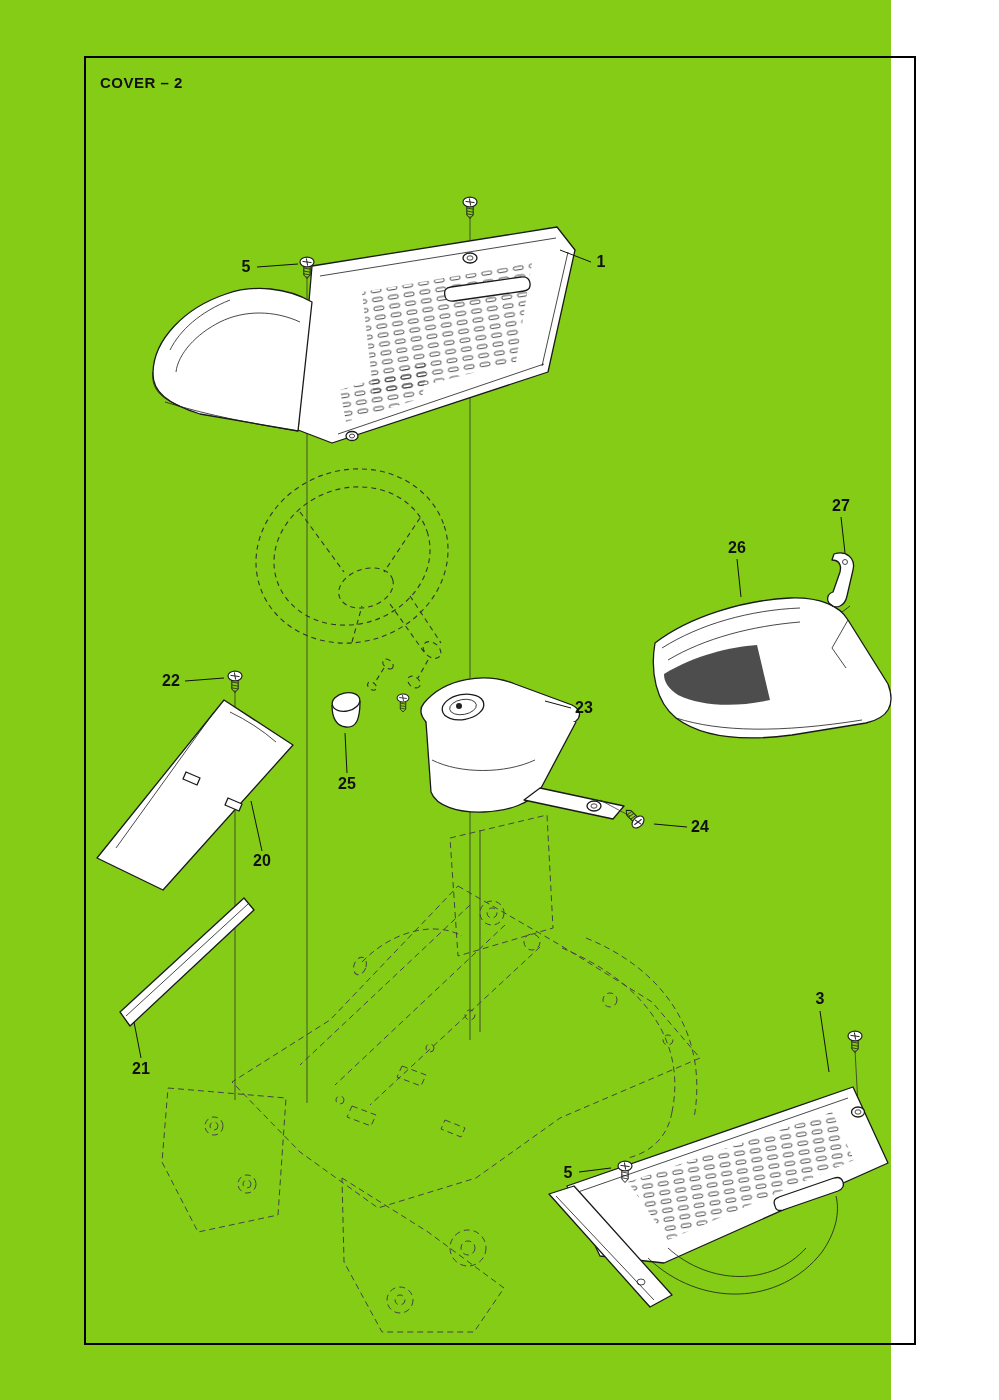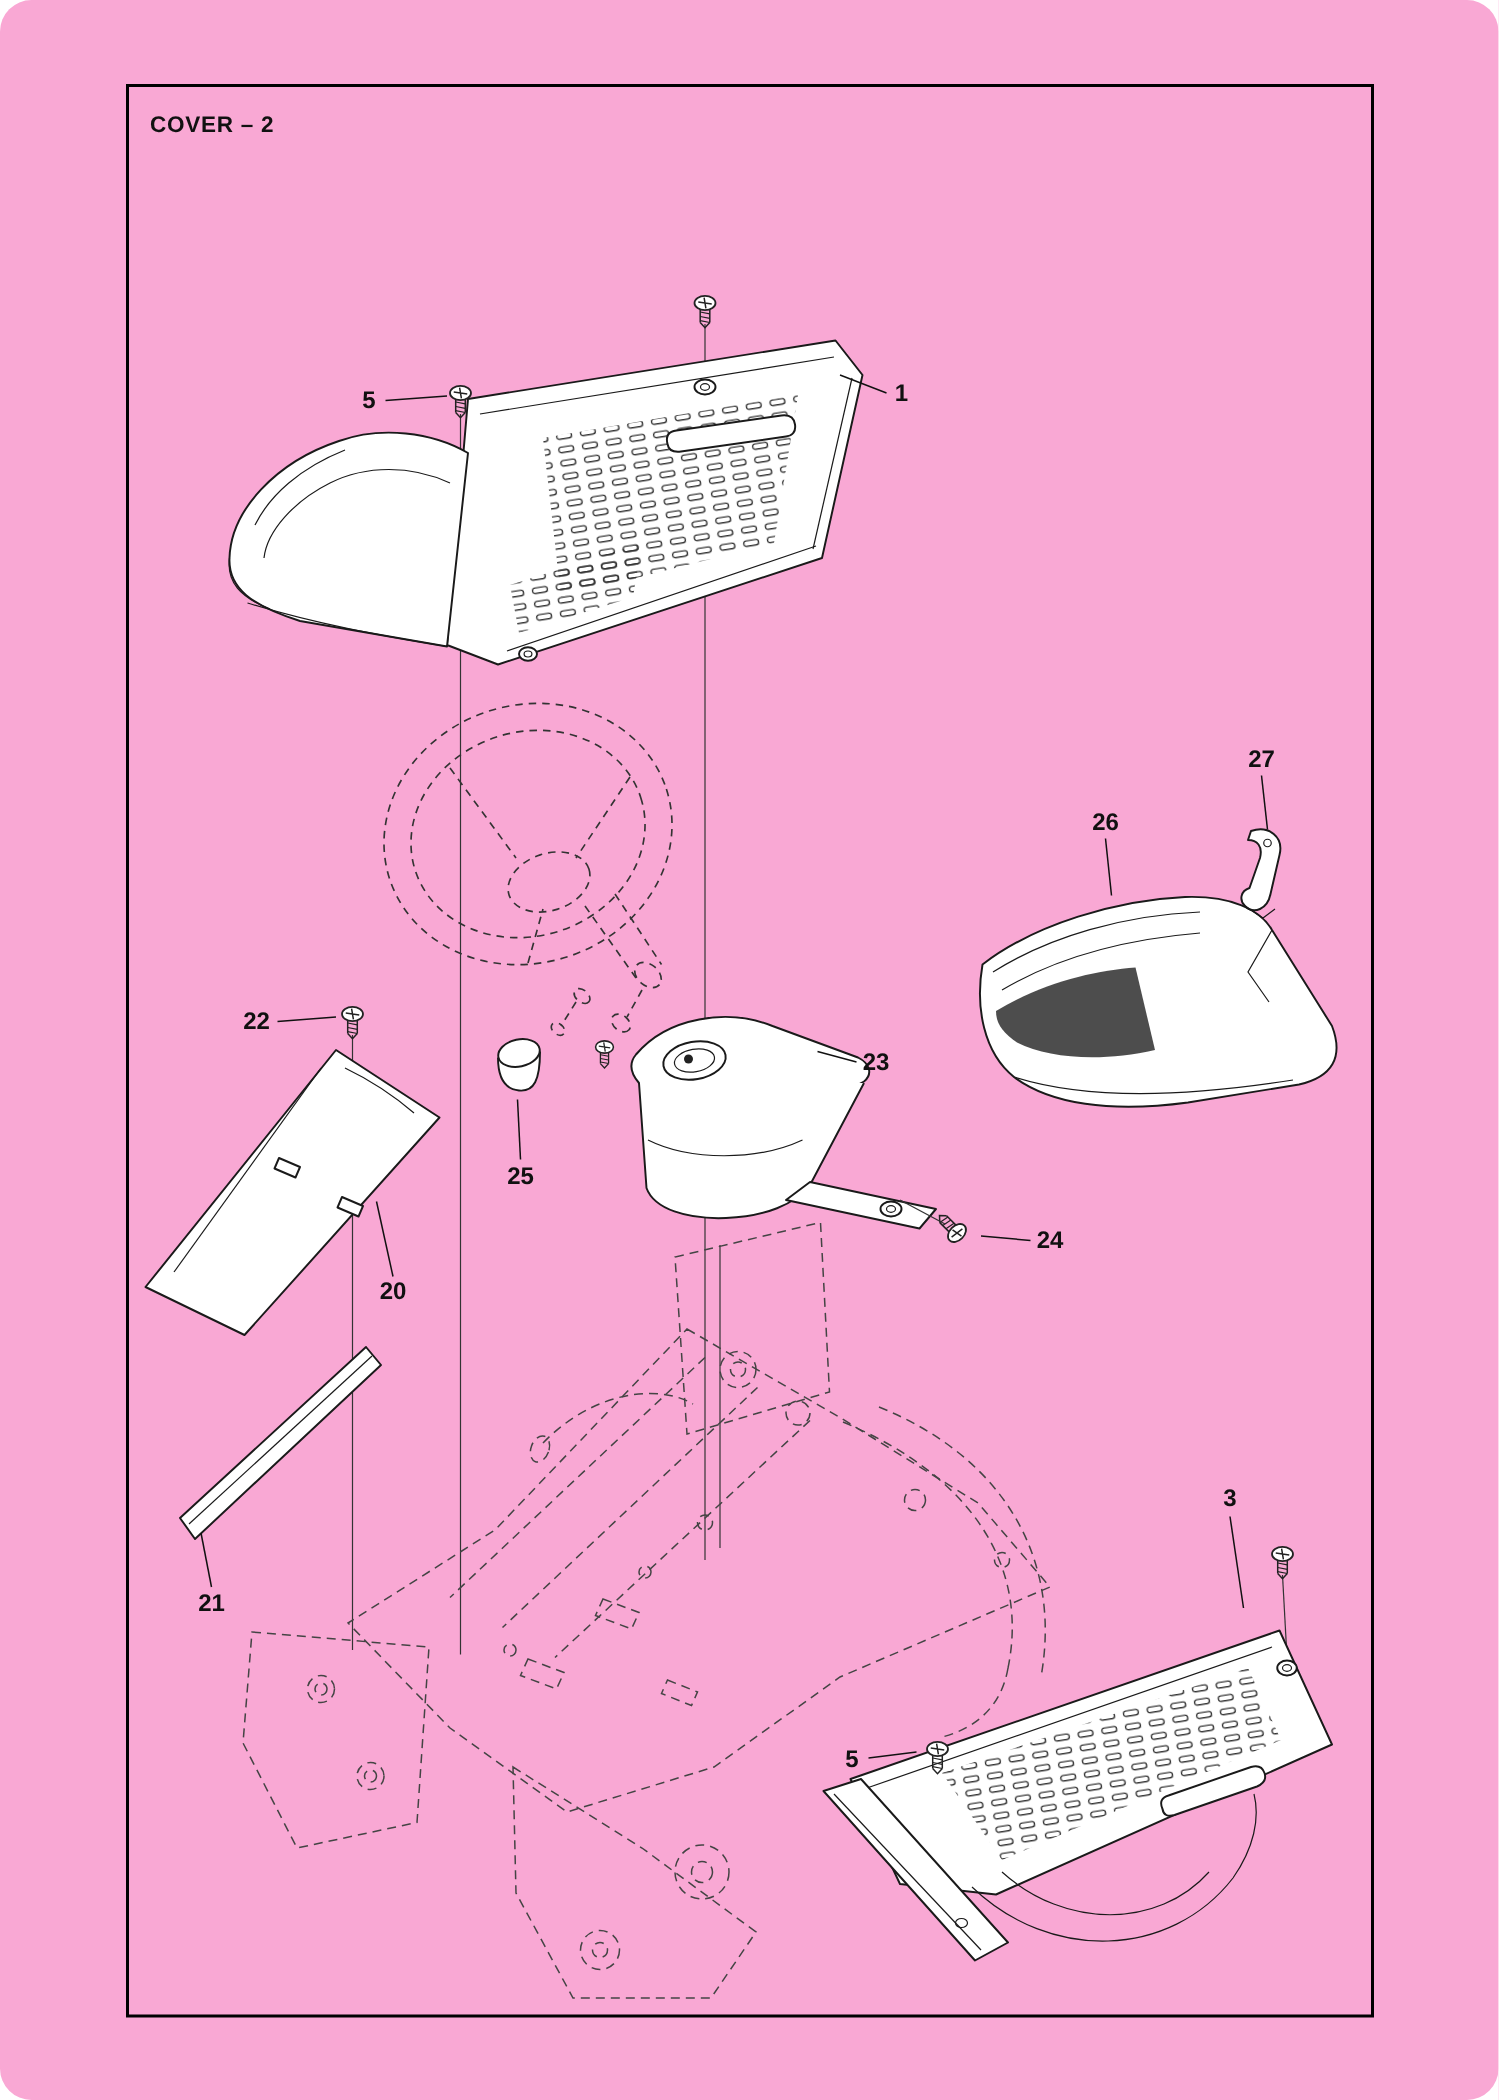--- a/index.html
+++ b/index.html
@@ -1,16 +1,16 @@
 <!DOCTYPE html>
 <html><head>
 <meta charset="utf-8">
 <style>
   html,body{margin:0;padding:0;background:#fff;}
-  .page{width:999px;height:1400px;background:#f9a8d4;position:relative;font-family:"Liberation Sans",sans-serif;border-radius:21px;}
+  .page{width:891px;height:1400px;background:#84cc16;position:relative;font-family:"Liberation Sans",sans-serif;}
   svg{display:block;}
   .title{font-family:"Liberation Sans",sans-serif;font-weight:bold;font-size:15px;fill:#111;letter-spacing:0.5px;}
   .callout{font-family:"Liberation Sans",sans-serif;font-weight:bold;font-size:16px;fill:#111;text-anchor:middle;}
   .outline{fill:#ffffff;stroke:#1a1a1a;stroke-width:1.3;stroke-linejoin:round;}
   .thin{fill:none;stroke:#1a1a1a;stroke-width:0.8;}
   .leader{stroke:#111;stroke-width:1;fill:none;}
   .align{stroke:#333;stroke-width:0.8;fill:none;}
   .dash{fill:none;stroke:#444;stroke-width:1;stroke-dasharray:6 4;}
   .dashw{fill:none;stroke:#333;stroke-width:1.1;stroke-dasharray:5 4;}
 </style>

